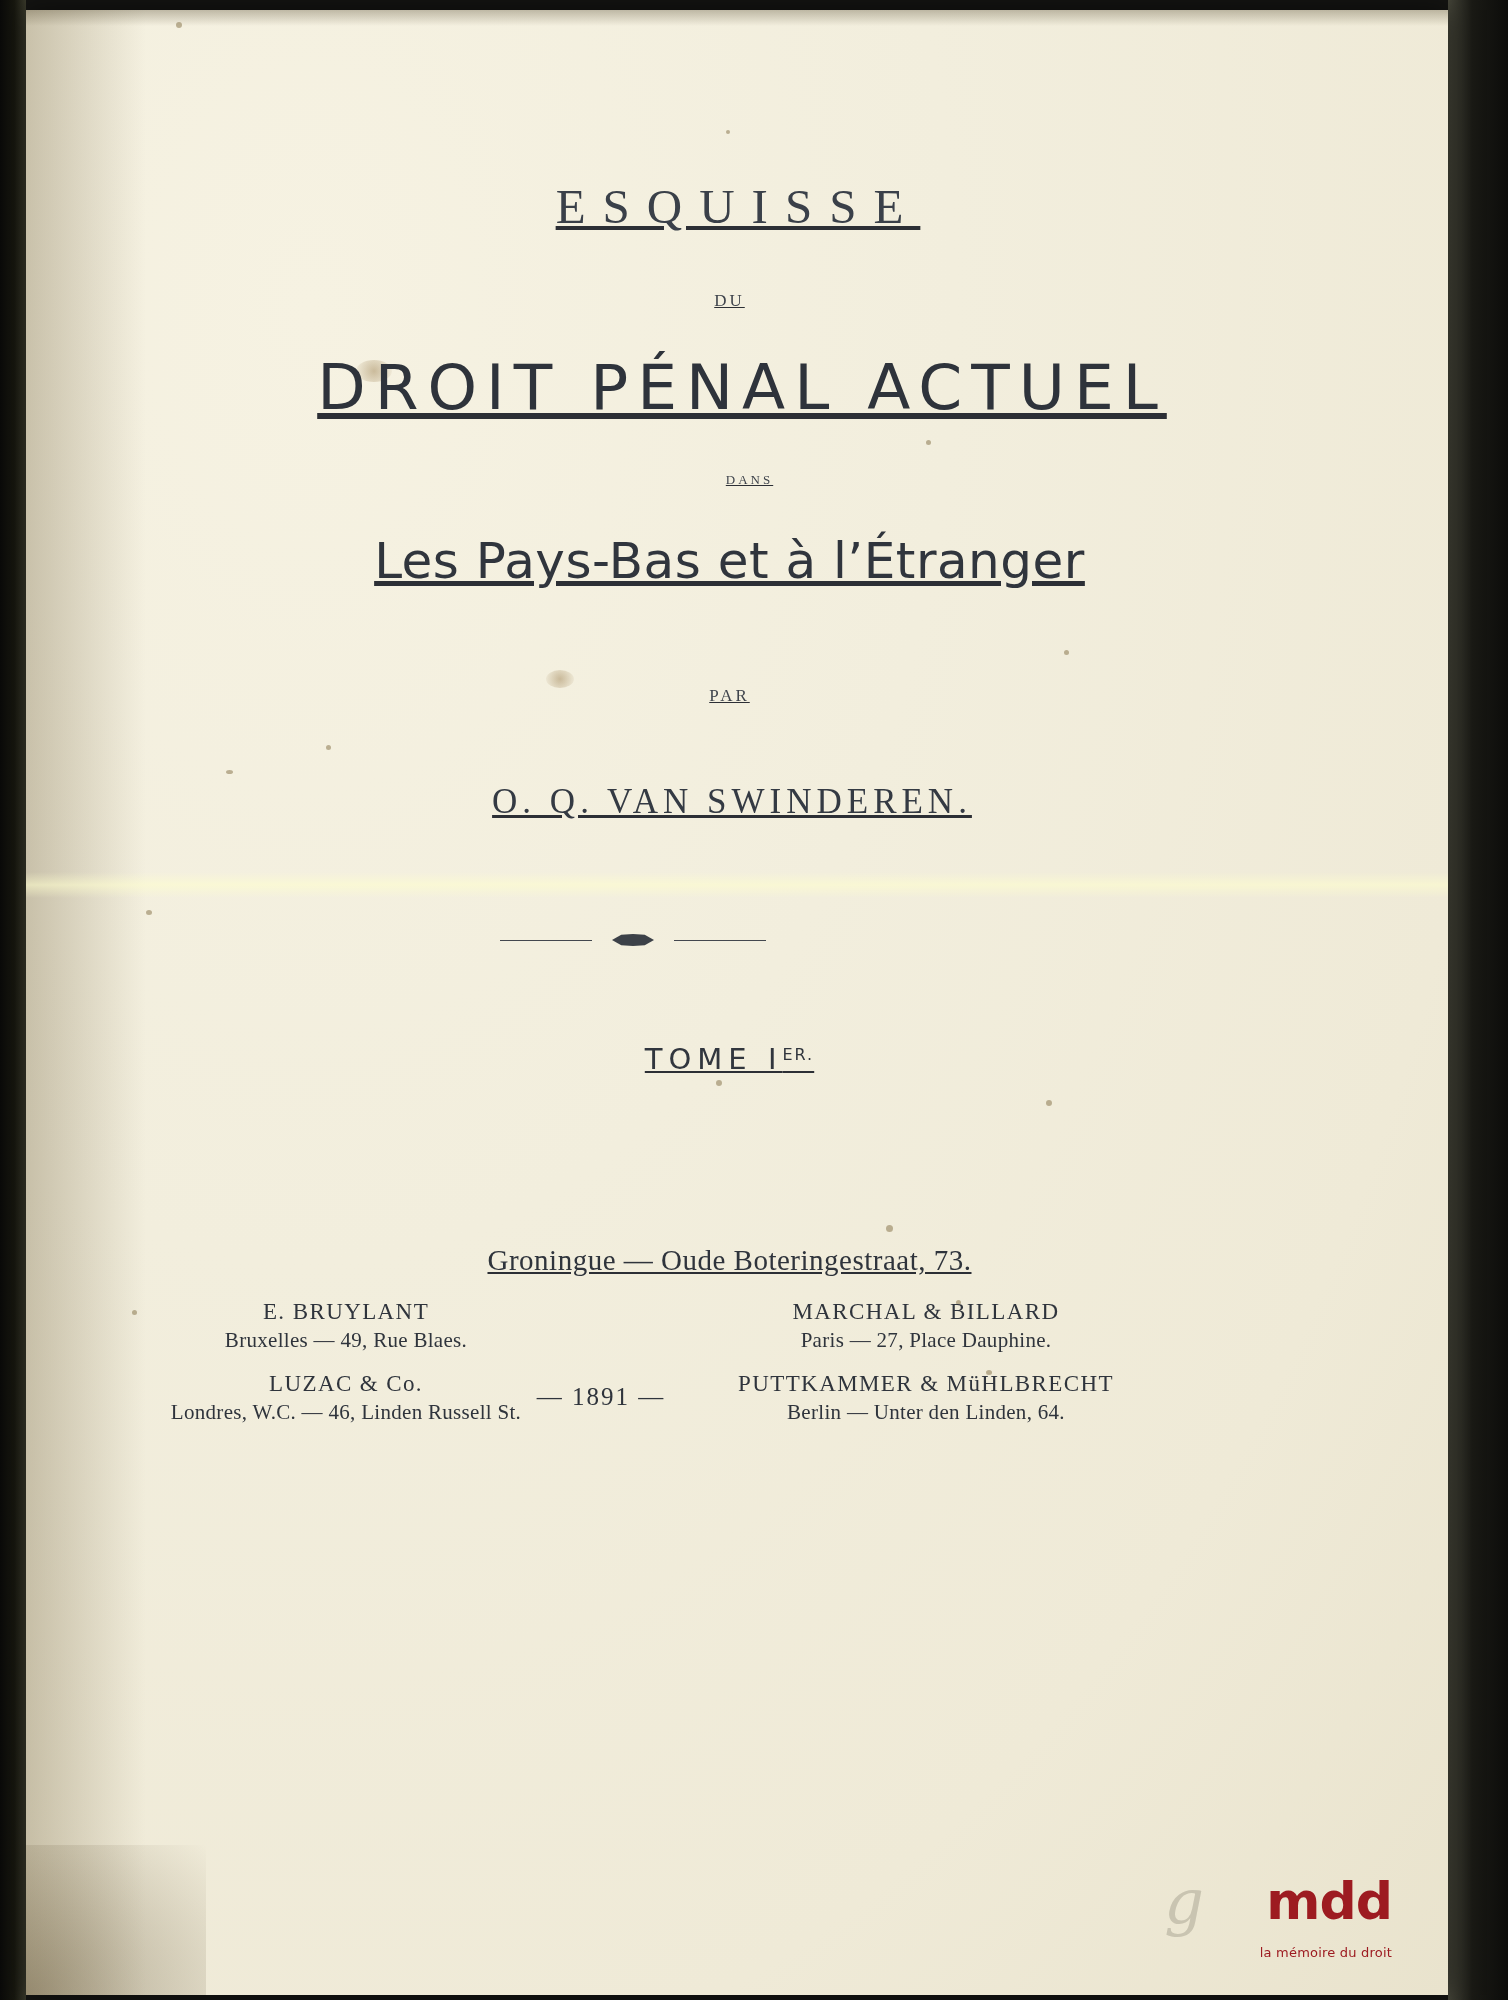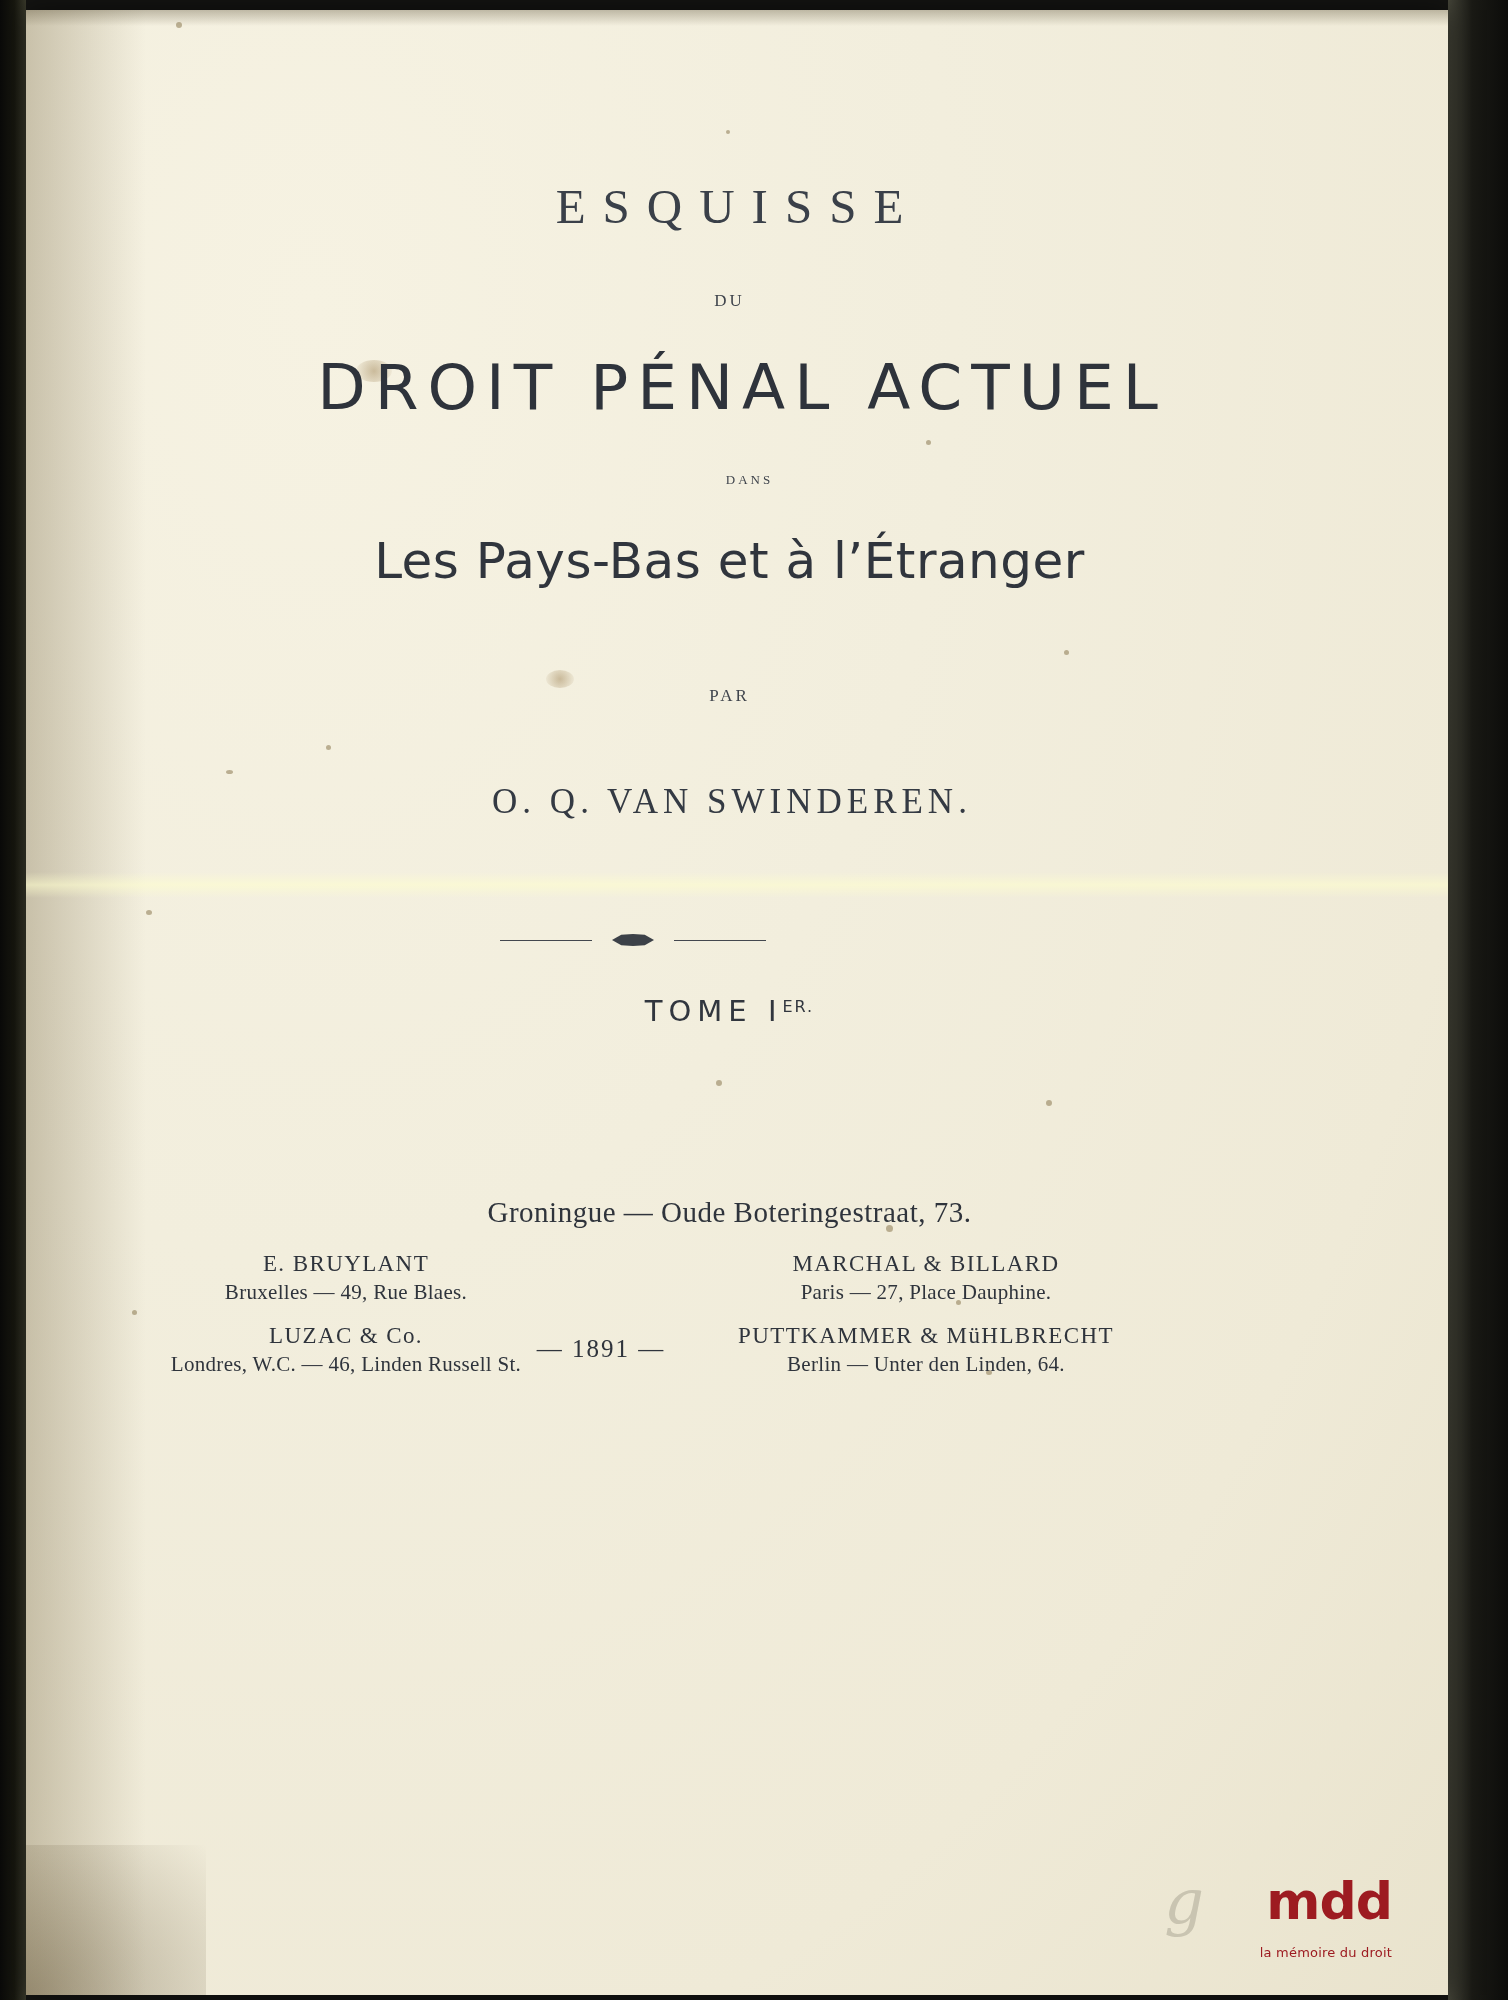--- a/index.html
+++ b/index.html
@@ -63,20 +63,21 @@
     background: linear-gradient(to bottom, rgba(90,80,55,0.35), rgba(90,80,55,0));
     pointer-events: none;
   }
 
   
   .content {
     position: absolute;
     left: 0; right: 15px; top: 0;
     text-align: center;
     color: #2c2f35;
+    text-decoration: underline;
   }
 
   .t-esquisse {
     margin-top: 168px;
     font-family: "Liberation Serif", serif;
     font-size: 49px;
     letter-spacing: 17px;
     color: #3a4049;
     text-indent: 17px;
   }
@@ -140,21 +141,21 @@
   .ornament .l2 { left: 648px; width: 92px; }
   .ornament .diamond {
     position: absolute;
     left: 586px; top: 0px;
     width: 42px; height: 12px;
     background: #3c4148;
     clip-path: polygon(0% 50%, 22% 6%, 50% 0%, 78% 6%, 100% 50%, 78% 94%, 50% 100%, 22% 94%);
   }
 
   .t-tome {
-    margin-top: 48px;
+    margin-top: 96px;
     font-family: "DejaVu Sans", sans-serif;
     font-size: 29px;
     letter-spacing: 6px;
     color: #31363e;
   }
   .t-tome sup {
     font-size: 16px;
     letter-spacing: 2px;
     vertical-align: 9px;
   }

